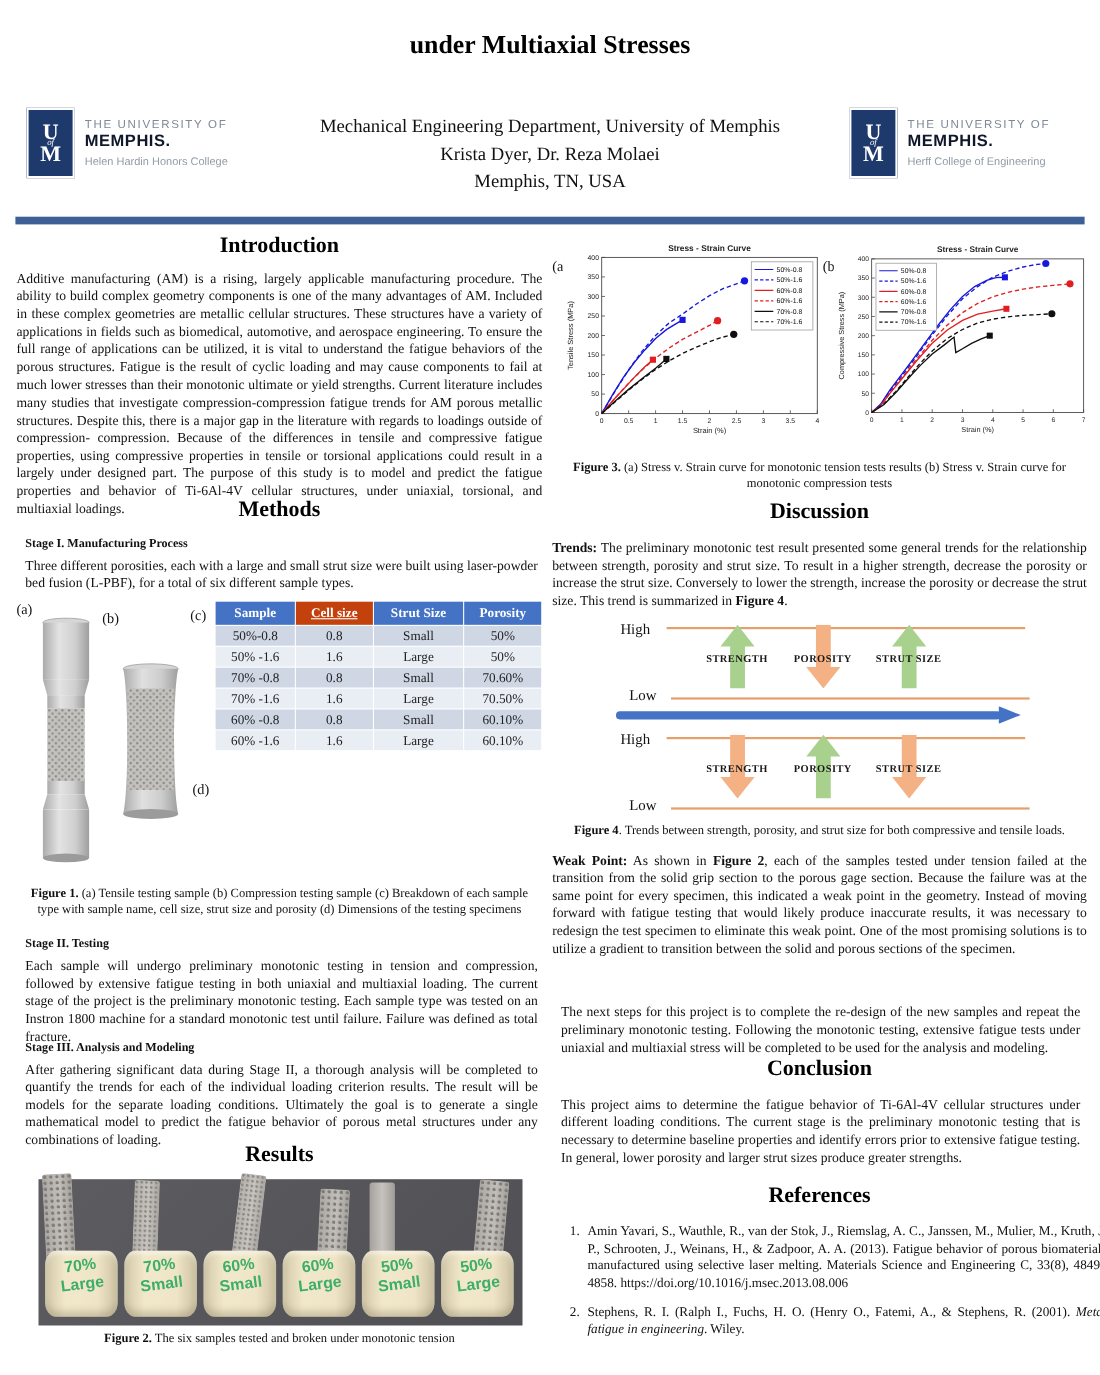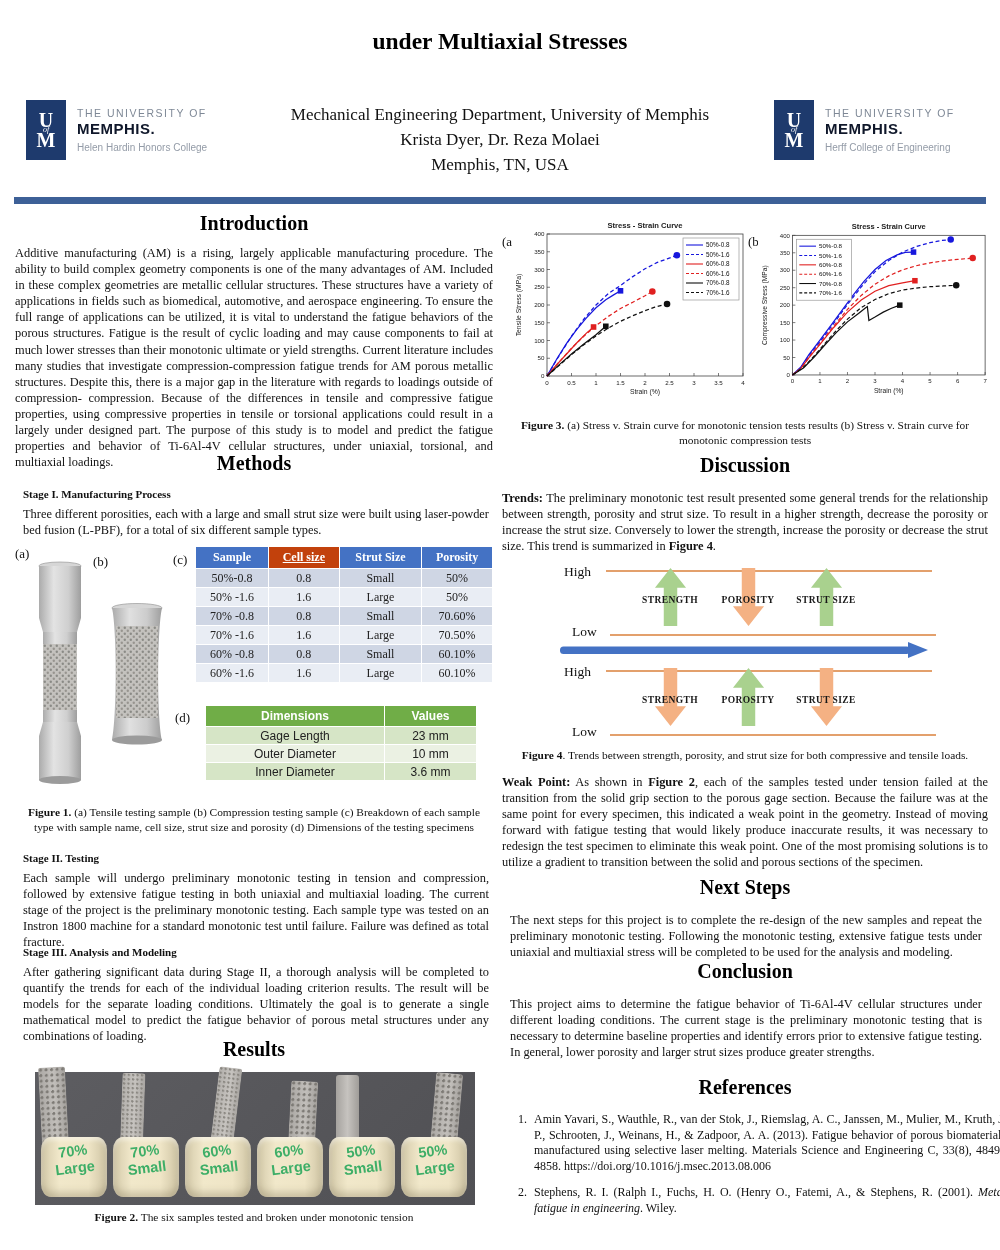--- a/index.html
+++ b/index.html
@@ -226,42 +226,20 @@
             <tr>
               <td>60% -1.6</td>
               <td>1.6</td>
               <td>Large</td>
               <td>60.10%</td>
             </tr>
           </tbody>
       </table>
 
       <span class="fig-label abs" style="top:168px;left:160px;">(d)</span>
-      <table class="data tbl-d abs" style="top:163px;left:190px;width:272px;">
-        <thead>
-            <tr>
-              <th style="background: rgb(112, 173, 71);">Dimensions</th>
-              <th style="background: rgb(112, 173, 71);">Values</th>
-            </tr>
-          </thead>
-        <tbody>
-            <tr>
-              <td>Gage Length</td>
-              <td>23 mm</td>
-            </tr>
-            <tr>
-              <td>Outer Diameter</td>
-              <td>10 mm</td>
-            </tr>
-            <tr>
-              <td>Inner Diameter</td>
-              <td>3.6 mm</td>
-            </tr>
-          </tbody>
-      </table>
     </div>
 
     <div class="caption abs" style="top:593px;left:10px;width:458px;">
       <b>Figure 1.</b><span> (a) Tensile testing sample (b) Compression testing sample (c) Breakdown of each sample type with sample name, cell size, strut size and porosity (d) Dimensions of the testing specimens</span>
     </div>
 
     <div class="h3 abs" style="top:640px;left:8px;">Stage II. Testing</div>
     <p class="body-text abs" style="top:658px;left:8px;width:466px;">Each sample will undergo preliminary monotonic testing in tension and compression, followed by extensive fatigue testing in both uniaxial and multiaxial loading. The current stage of the project is the preliminary monotonic testing. Each sample type was tested on an Instron 1800 machine for a standard monotonic test until failure. Failure was defined as total fracture.</p>
 
     <div class="h3 abs" style="top:734px;left:8px;">Stage III. Analysis and Modeling</div>
@@ -509,21 +487,20 @@
             </svg><span class="f4-label">STRUT SIZE</span></div>
         </div>
       </div>
 
     <div class="caption abs" style="top:536px;left:8px;width:470px;">
       <b>Figure 4</b><span>. Trends between strength, porosity, and strut size for both compressive and tensile loads.</span>
     </div>
 
     <p class="body-text abs" style="top:562px;width:486px;"><b>Weak Point:</b><span> As shown in </span><b>Figure 2</b><span>, each of the samples tested under tension failed at the transition from the solid grip section to the porous gage section. Because the failure was at the same point for every specimen, this indicated a weak point in the geometry. Instead of moving forward with fatigue testing that would likely produce inaccurate results, it was necessary to redesign the test specimen to eliminate this weak point. One of the most promising solutions is to utilize a gradient to transition between the solid and porous sections of the specimen.</span></p>
 
-    <div class="h2 abs" style="top:664px;">Next Steps</div>
     <p class="body-text abs" style="top:700px;left:8px;width:472px;">The next steps for this project is to complete the re-design of the new samples and repeat the preliminary monotonic testing. Following the monotonic testing, extensive fatigue tests under uniaxial and multiaxial stress will be completed to be used for the analysis and modeling.</p>
 
     <div class="h2 abs" style="top:748px;">Conclusion</div>
     <p class="body-text abs" style="top:784px;left:8px;width:472px;">This project aims to determine the fatigue behavior of Ti-6Al-4V cellular structures under different loading conditions. The current stage is the preliminary monotonic testing that is necessary to determine baseline properties and identify errors prior to extensive fatigue testing. In general, lower porosity and larger strut sizes produce greater strengths.</p>
 
     <div class="h2 abs" style="top:864px;">References</div>
     <ol class="refs abs" style="top:900px;left:4px;width:476px;">
         <li><span>Amin Yavari, S., Wauthle, R., van der Stok, J., Riemslag, A. C., Janssen, M., Mulier, M., Kruth, J. P., Schrooten, J., Weinans, H., &amp; Zadpoor, A. A. (2013). Fatigue behavior of porous biomaterials manufactured using selective laser melting. Materials Science and  Engineering C, 33(8), 4849–4858. https://doi.org/10.1016/j.msec.2013.08.006</span></li>
         <li><span>Stephens, R. I. (Ralph I., Fuchs, H. O. (Henry O., Fatemi, A., &amp; Stephens, R. (2001). </span><i>Metal fatigue in engineering</i><span>. Wiley.</span></li>
       </ol>

